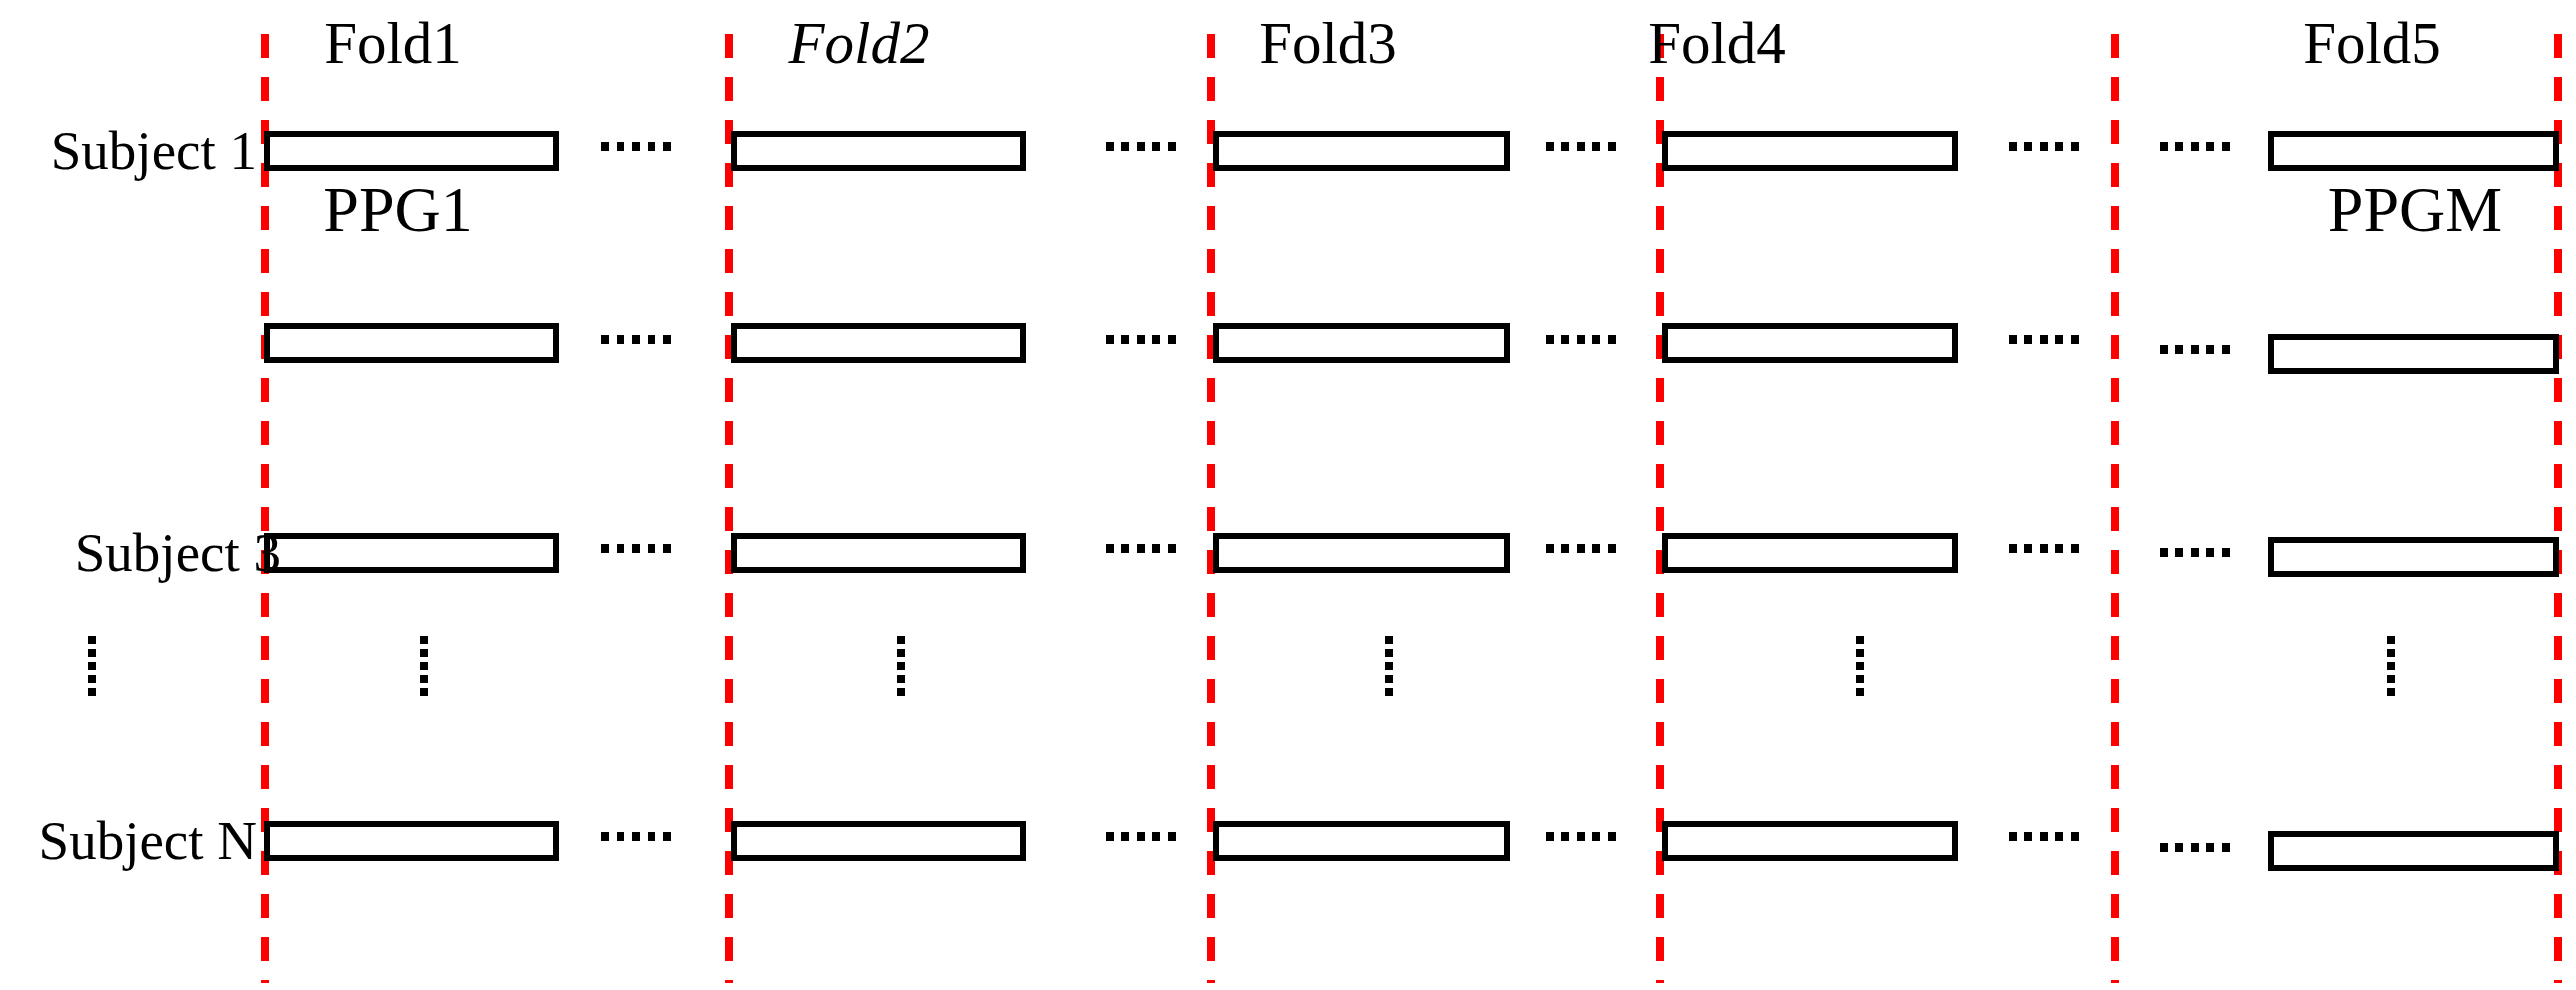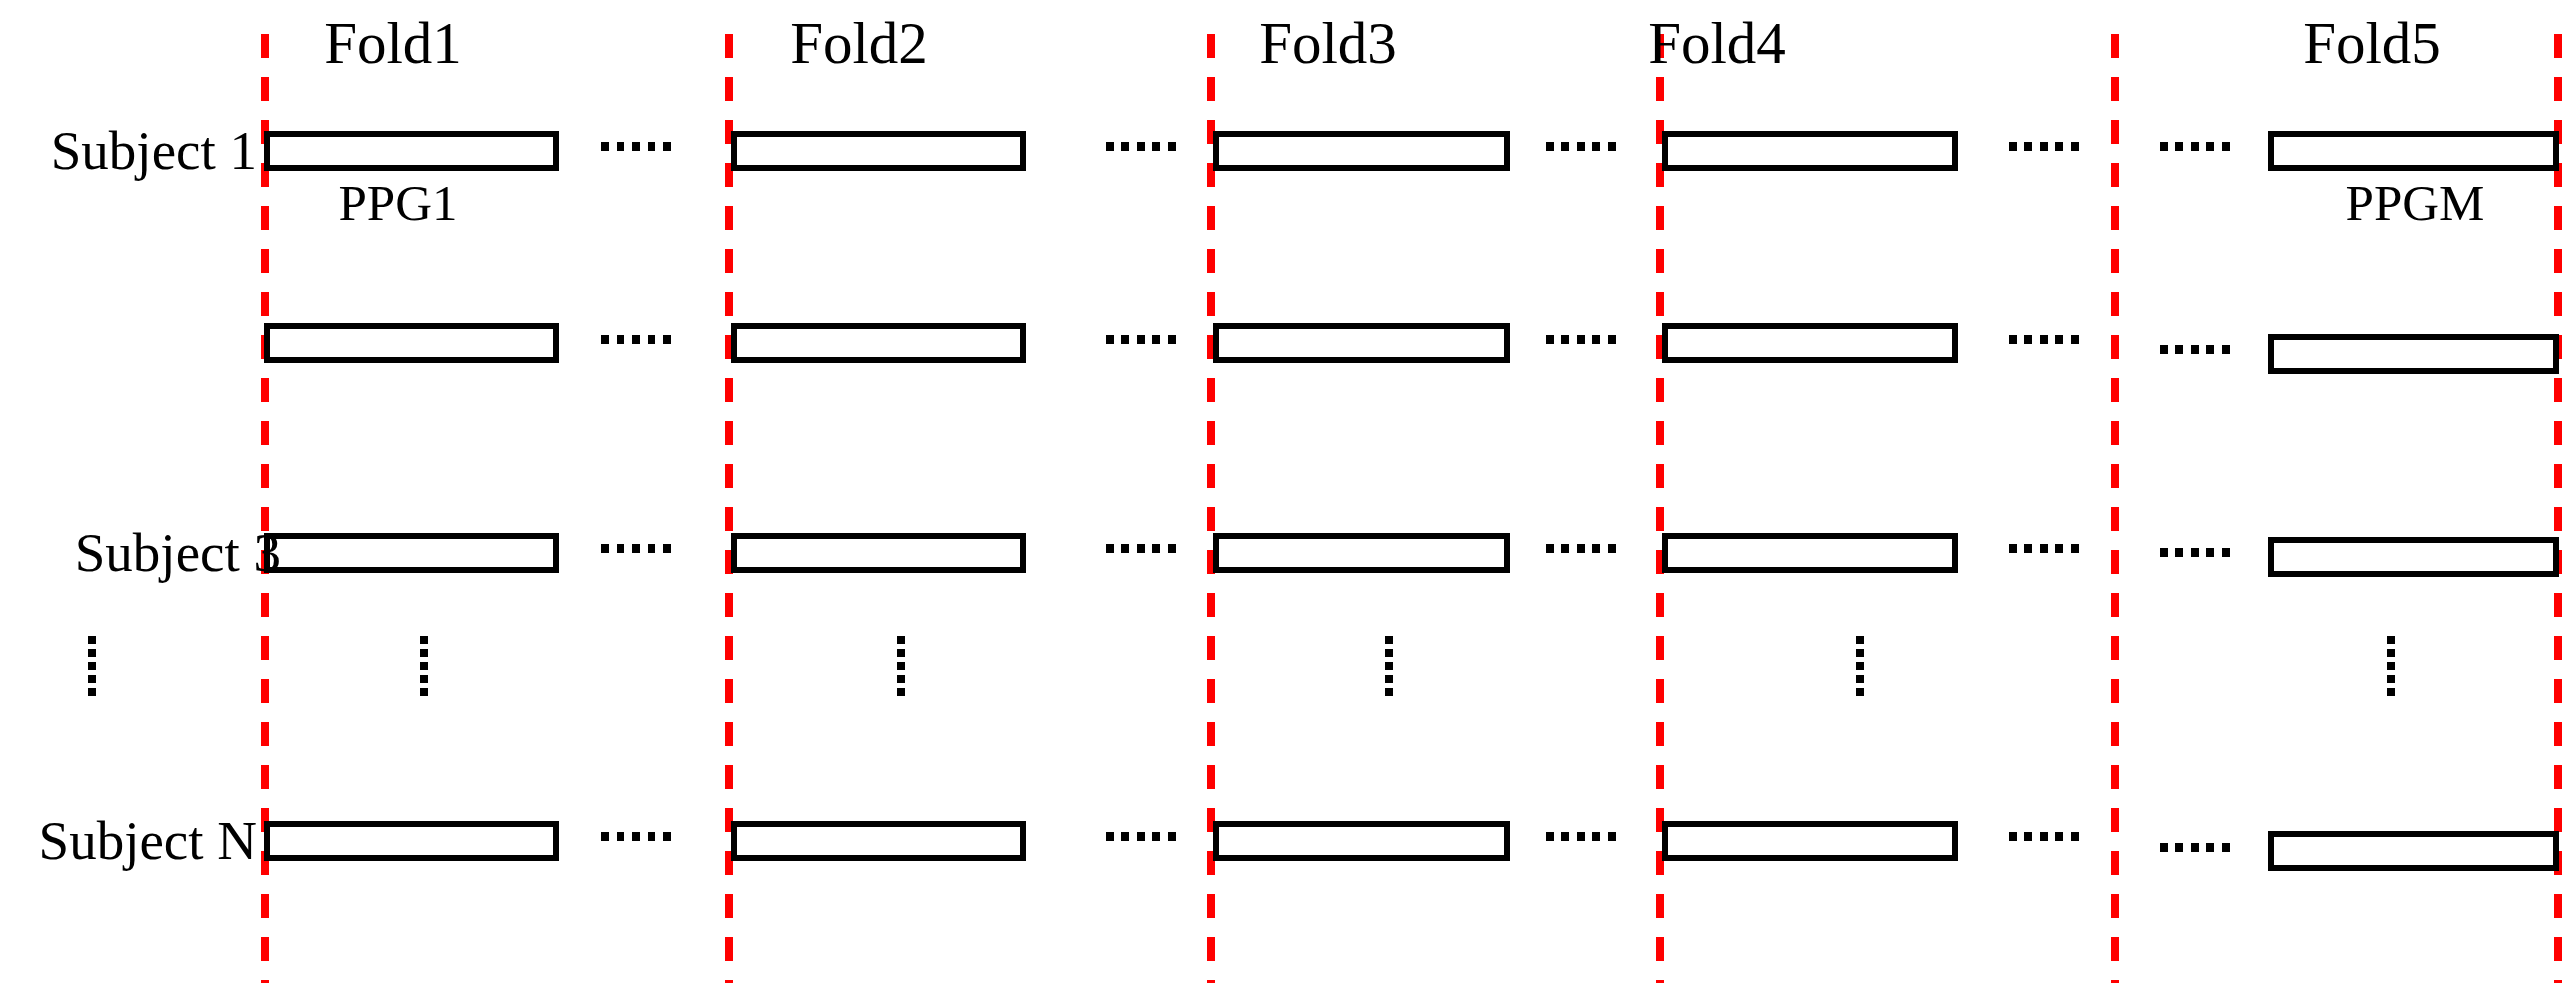--- a/index.html
+++ b/index.html
@@ -47,21 +47,21 @@
     left: 0;
     width: 257px;
     text-align: right;
     font-size: 55px;
     line-height: 62px;
     white-space: nowrap;
   }
   .ppg-label {
     position: absolute;
     transform: translateX(-50%);
-    font-size: 51px;
+    font-size: 64px;
     line-height: 1;
     white-space: nowrap;
   }
 </style>
 </head>
 <body>
 
 <div id="canvas" style="width: 2576px; height: 991px;">
   <div class="layer" id="lines-layer">
       <div class="redline" style="left: 261px; top: 34px; width: 7.8px; height: 949px;"></div>
@@ -116,21 +116,21 @@
       <div class="hdots" style="left: 2160px; top: 843px;"></div>
       <div class="vdots" style="left: 88px; top: 636px;"></div>
       <div class="vdots" style="left: 420px; top: 636px;"></div>
       <div class="vdots" style="left: 897px; top: 636px;"></div>
       <div class="vdots" style="left: 1385px; top: 636px;"></div>
       <div class="vdots" style="left: 1856px; top: 636px;"></div>
       <div class="vdots" style="left: 2387px; top: 636px;"></div>
     </div>
   <div class="layer" id="labels-layer">
     <div class="fold-label" style="left: 393px; text-align: center;">Fold1</div>
-    <div class="fold-label" style="left: 859px;">Fold2</div>
+    <div class="fold-label" style="left: 859px; font-style: italic;">Fold2</div>
     <div class="fold-label" style="left: 1328px;">Fold3</div>
     <div class="fold-label" style="left: 1717px;">Fold4</div>
     <div class="fold-label" style="left: 2372px;">Fold5</div>
 
     <div class="subject-label" style="top: 120px;">Subject 1</div>
     <div class="subject-label" style="top: 522px; padding-left: 24px;">Subject 3</div>
     <div class="subject-label" style="top: 810px;">Subject N</div>
 
     <div class="ppg-label" style="left: 398px; top: 178px;">PPG1</div>
     <div class="ppg-label" style="left: 2415px; top: 178px;">PPGM</div>

